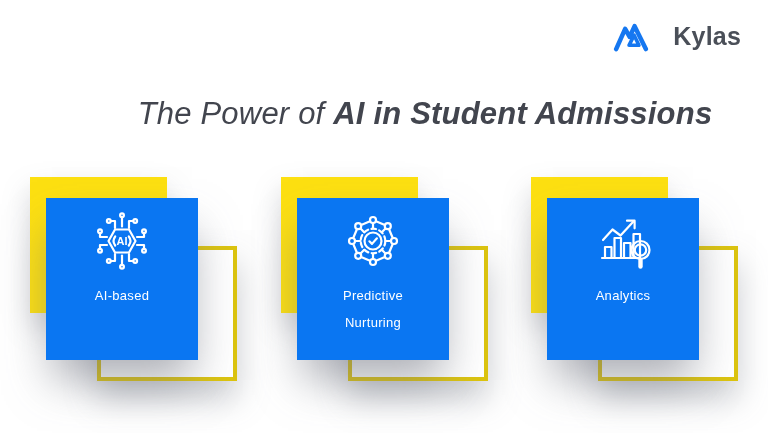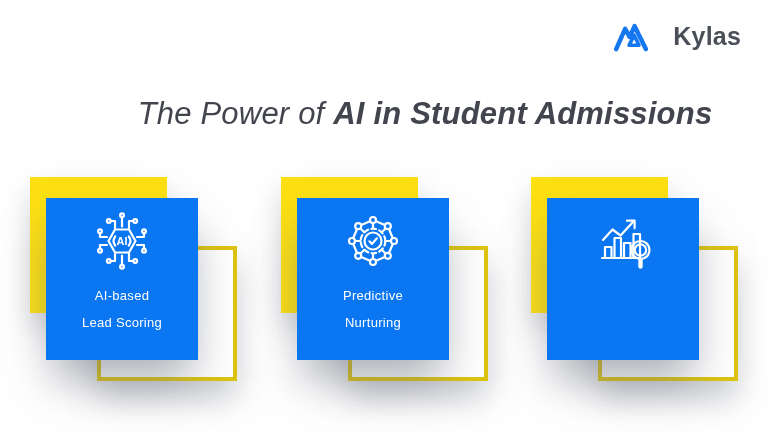--- a/index.html
+++ b/index.html
@@ -84,21 +84,20 @@
             <circle cx="10" cy="41.7" r="1.9"></circle>
           <path d="M47 28 H54 V24.5"></path>
             <circle cx="54" cy="22.3" r="1.9"></circle>
           <path d="M47 36 H54 V39.5"></path>
             <circle cx="54" cy="41.7" r="1.9"></circle>
         </g>
         <text x="32" y="35.8" font-size="11" font-weight="bold" fill="#ffffff" text-anchor="middle" font-family="Liberation Sans, sans-serif">AI</text>
       </svg>
       <div class="label">
         <div>AI-based</div>
-        <div>Lead Scoring</div>
       </div>
     </div>
   </div>
 
   <div class="group g1">
     <div class="sq-solid"></div>
     <div class="sq-outline"></div>
     <div class="card">
       <svg class="icon" viewBox="0 0 64 64" aria-hidden="true">
         <g class="ic">
@@ -140,17 +139,18 @@
           <rect x="33" y="34" width="6.5" height="15"></rect>
           <rect x="42.5" y="25" width="6.5" height="24"></rect>
           <path d="M12 31 L21.5 20.5 L29.5 26.5 L42 13"></path>
           <path d="M36 11.7 L43.6 11.7 L43.6 19.3"></path>
           <circle cx="49.5" cy="41" r="9"></circle>
           <circle cx="49.5" cy="41" r="5.7"></circle>
           <path d="M49.5 50.7 V57.5" stroke-width="4.4"></path>
         </g>
       </svg>
       <div class="label">
+        <div>Analytics</div>
       </div>
     </div>
   </div>
 
 </div>
 
 </body></html>

